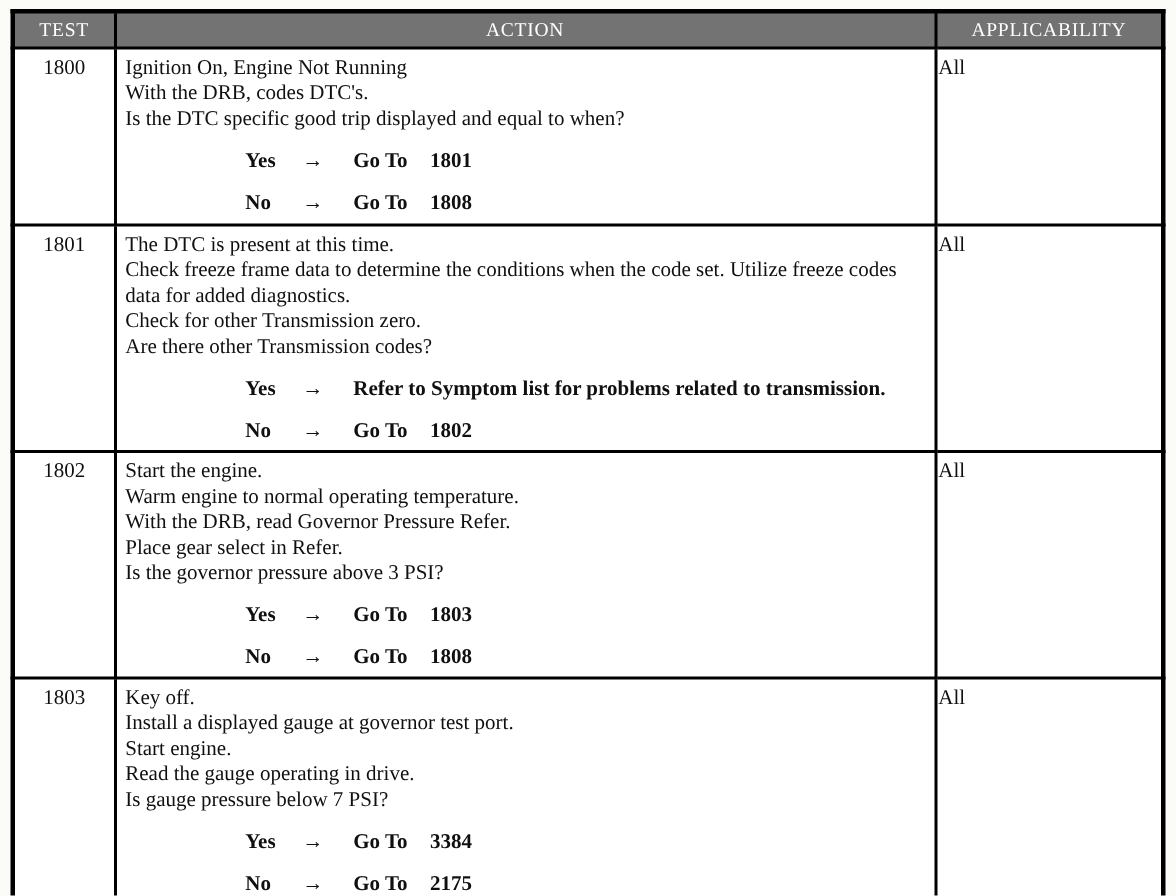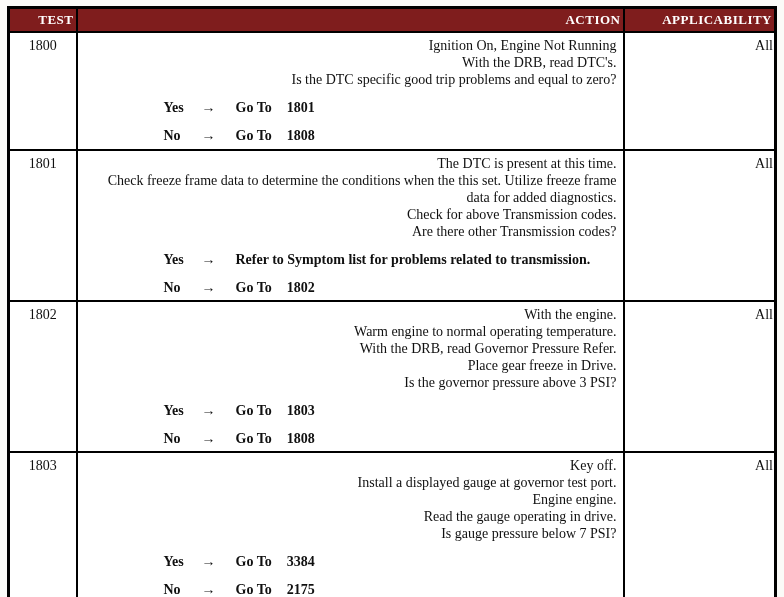--- a/index.html
+++ b/index.html
@@ -14,37 +14,37 @@
   .page { padding: 6px 7px; }
   table.diag {
     border-collapse: collapse;
     width: 770px;
     table-layout: fixed;
     border: 3px solid #000;
     background: #fff;
   }
   th, td { border: 2px solid #000; }
   thead th {
-    background: #7f1d1d;
+    background: #737373;
     color: #fff;
     font-size: 13px;
-    font-weight: bold;
+    font-weight: normal;
     letter-spacing: 0.5px;
     padding: 3px 2px;
     height: 22px;
-    text-align: right;
+    text-align: center;
   }
   td {
     vertical-align: top;
     font-size: 14px;
   }
   td.test-col { text-align: center; padding-top: 5px; }
   td.action-col { padding: 4px 6px; line-height: 17px; }
-  td.applic-col { text-align: right; padding-top: 5px; }
-  .line { line-height: 17px; text-align: right; }
+  td.applic-col { text-align: left; padding-top: 5px; }
+  .line { line-height: 17px; }
   .decision { display: flex; margin: 11px 0 0 80px; line-height: 17px; font-weight: bold; }
   .ans { width: 38px; flex: none; }
   .arr { width: 34px; flex: none; }
   .tgt { margin-left: 15px; }
   tr.row-0 td { height: 118px; }
   tr.row-1 td { height: 146px; }
   tr.row-2 td { height: 150px; }
   tr.row-3 td { height: 140px; }
 </style>
 </head>
@@ -65,22 +65,22 @@
       </tr>
     </thead>
     <tbody>
 
       <tr class="row-0">
         <td class="test-col">
           <span>1800</span>
         </td>
         <td class="action-col">
           <div class="line">Ignition On, Engine Not Running</div>
-          <div class="line">With the DRB, read DTC's.</div>
-          <div class="line">Is the DTC specific good trip problems and equal to zero?</div>
+          <div class="line">With the DRB, codes DTC's.</div>
+          <div class="line">Is the DTC specific good trip displayed and equal to when?</div>
           <div class="decision">
             <span class="ans">Yes</span>
             <span class="arr">→</span>
             <span class="res">Go To</span>
             <span class="tgt">1801</span>
           </div>
           <div class="decision">
             <span class="ans">No</span>
             <span class="arr">→</span>
             <span class="res">Go To</span>
@@ -91,22 +91,22 @@
           <span>All</span>
         </td>
       </tr>
 
       <tr class="row-1">
         <td class="test-col">
           <span>1801</span>
         </td>
         <td class="action-col">
           <div class="line">The DTC is present at this time.</div>
-          <div class="line">Check freeze frame data to determine the conditions when the this set. Utilize freeze frame data for added diagnostics.</div>
-          <div class="line">Check for above Transmission codes.</div>
+          <div class="line">Check freeze frame data to determine the conditions when the code set. Utilize freeze codes data for added diagnostics.</div>
+          <div class="line">Check for other Transmission zero.</div>
           <div class="line">Are there other Transmission codes?</div>
           <div class="decision">
             <span class="ans">Yes</span>
             <span class="arr">→</span>
             <span class="res">Refer to Symptom list for problems related to transmission.</span>
             <span class="tgt"></span>
           </div>
           <div class="decision">
             <span class="ans">No</span>
             <span class="arr">→</span>
@@ -117,24 +117,24 @@
         <td class="applic-col">
           <span>All</span>
         </td>
       </tr>
 
       <tr class="row-2">
         <td class="test-col">
           <span>1802</span>
         </td>
         <td class="action-col">
-          <div class="line">With the engine.</div>
+          <div class="line">Start the engine.</div>
           <div class="line">Warm engine to normal operating temperature.</div>
           <div class="line">With the DRB, read Governor Pressure Refer.</div>
-          <div class="line">Place gear freeze in Drive.</div>
+          <div class="line">Place gear select in Refer.</div>
           <div class="line">Is the governor pressure above 3 PSI?</div>
           <div class="decision">
             <span class="ans">Yes</span>
             <span class="arr">→</span>
             <span class="res">Go To</span>
             <span class="tgt">1803</span>
           </div>
           <div class="decision">
             <span class="ans">No</span>
             <span class="arr">→</span>
@@ -147,21 +147,21 @@
         </td>
       </tr>
 
       <tr class="row-3">
         <td class="test-col">
           <span>1803</span>
         </td>
         <td class="action-col">
           <div class="line">Key off.</div>
           <div class="line">Install a displayed gauge at governor test port.</div>
-          <div class="line">Engine engine.</div>
+          <div class="line">Start engine.</div>
           <div class="line">Read the gauge operating in drive.</div>
           <div class="line">Is gauge pressure below 7 PSI?</div>
           <div class="decision">
             <span class="ans">Yes</span>
             <span class="arr">→</span>
             <span class="res">Go To</span>
             <span class="tgt">3384</span>
           </div>
           <div class="decision">
             <span class="ans">No</span>

